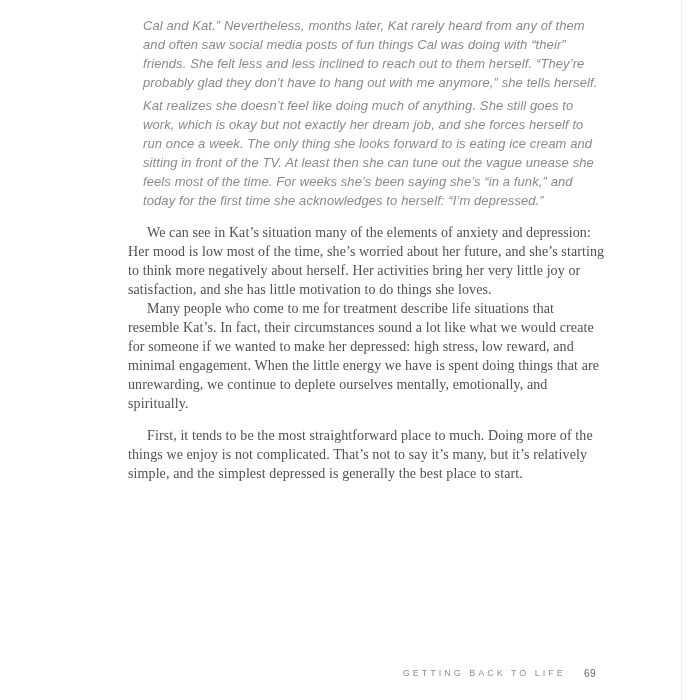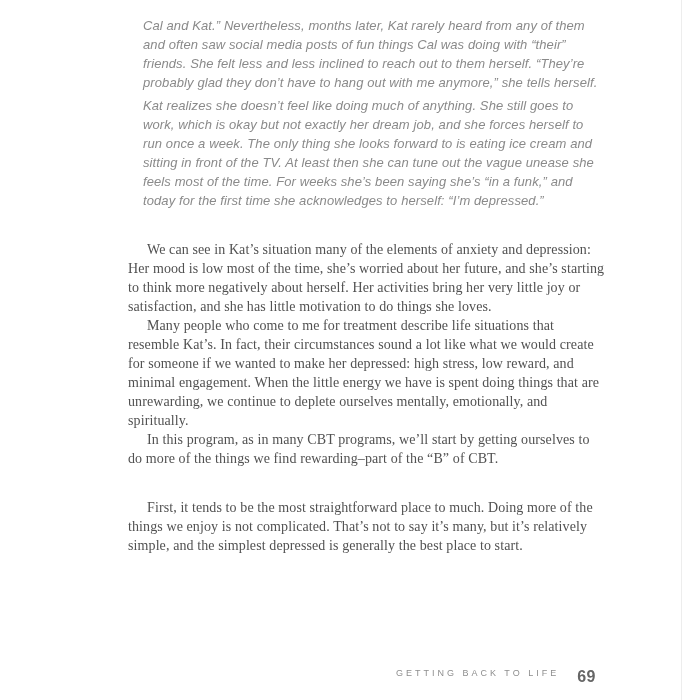--- a/index.html
+++ b/index.html
@@ -27,21 +27,21 @@
   .case-study p {
     font-family: "Liberation Sans", sans-serif;
     font-style: italic;
     font-size: 13px;
     line-height: 19px;
     color: var(--case-text, #8a8a8a);
     margin: 0 0 4px 0;
     letter-spacing: 0.1px;
   }
   
-  .body-block { margin-top: 30px; }
+  .body-block { margin-top: 13px; }
   .body-block p {
     font-family: "Liberation Serif", serif;
     font-size: 14px;
     line-height: 19px;
     color: var(--body-text, #515151);
     margin: 0;
     letter-spacing: 0.1px;
   }
   .body-block p.indent { text-indent: 19px; }
   .body-block p span.em { }
@@ -66,24 +66,23 @@
     gap: 18px;
   }
   .running-head {
     font-family: "Liberation Sans", sans-serif;
     font-size: 9px;
     letter-spacing: 3px;
     color: var(--running-head-text, #8e8e8e);
   }
   .page-number {
     font-family: "Liberation Sans", sans-serif;
-    font-size: 16px;
+    font-size: 10px;
     letter-spacing: 0.5px;
     color: var(--page-number-text, #666666);
-    font-weight: bold;
   }
   
   .page-edge {
     position: absolute;
     left: 681px;
     top: 0;
     width: 1px;
     height: 700px;
     background: var(--edge-line, #ededed);
   }
@@ -96,21 +95,20 @@
   <div class="content">
 
     <div class="case-study">
       <p><span class="em">Cal and Kat.” Nevertheless, months later, Kat rarely heard from any of them and often saw social media posts of fun things Cal was doing with “their” friends. She felt less and less inclined to reach out to them herself. “They’re probably glad they don’t have to hang out with me anymore,” she tells herself.</span></p>
       <p><span class="em">Kat realizes she doesn’t feel like doing much of anything. She still goes to work, which is okay but not exactly her dream job, and she forces herself to run once a week. The only thing she looks forward to is eating ice cream and sitting in front of the TV. At least then she can tune out the vague unease she feels most of the time. For weeks she’s been saying she’s “in a funk,” and today for the first time she acknowledges to herself: “I’m depressed.”</span></p>
     </div>
 
     <div class="body-block">
       <p class="indent"><span>We can see in Kat’s situation many of the elements of anxiety and depression: Her mood is low most of the time, she’s worried about her future, and she’s starting to think more negatively about herself. Her activities bring her very little joy or satisfaction, and she has little motivation to do things she loves.</span></p>
       <p class="indent"><span>Many people who come to me for treatment describe life situations that resemble Kat’s. In fact, their circumstances sound a lot like what we would create for someone </span><span class="em">if we wanted to make her depressed</span><span>: high stress, low reward, and minimal engagement. When the little energy we have is spent doing things that are unrewarding, we continue to deplete ourselves mentally, emotionally, and spiritually.</span></p>
-      <p class="indent"><span>In this program, as in many CBT programs, we’ll start by getting ourselves to do more of the things we find rewarding–part of the “B” of CBT.</span></p>
     </div>
 
 
     <div class="body-block">
       <p class="indent"><span>First, it tends to be the most straightforward place to much. Doing more of the things we enjoy is not complicated. That’s not to say it’s </span><span class="em">many</span><span>, but it’s relatively simple, and the simplest depressed is generally the best place to start.</span></p>
     </div>
 
   </div>
 
   <div class="footer">

